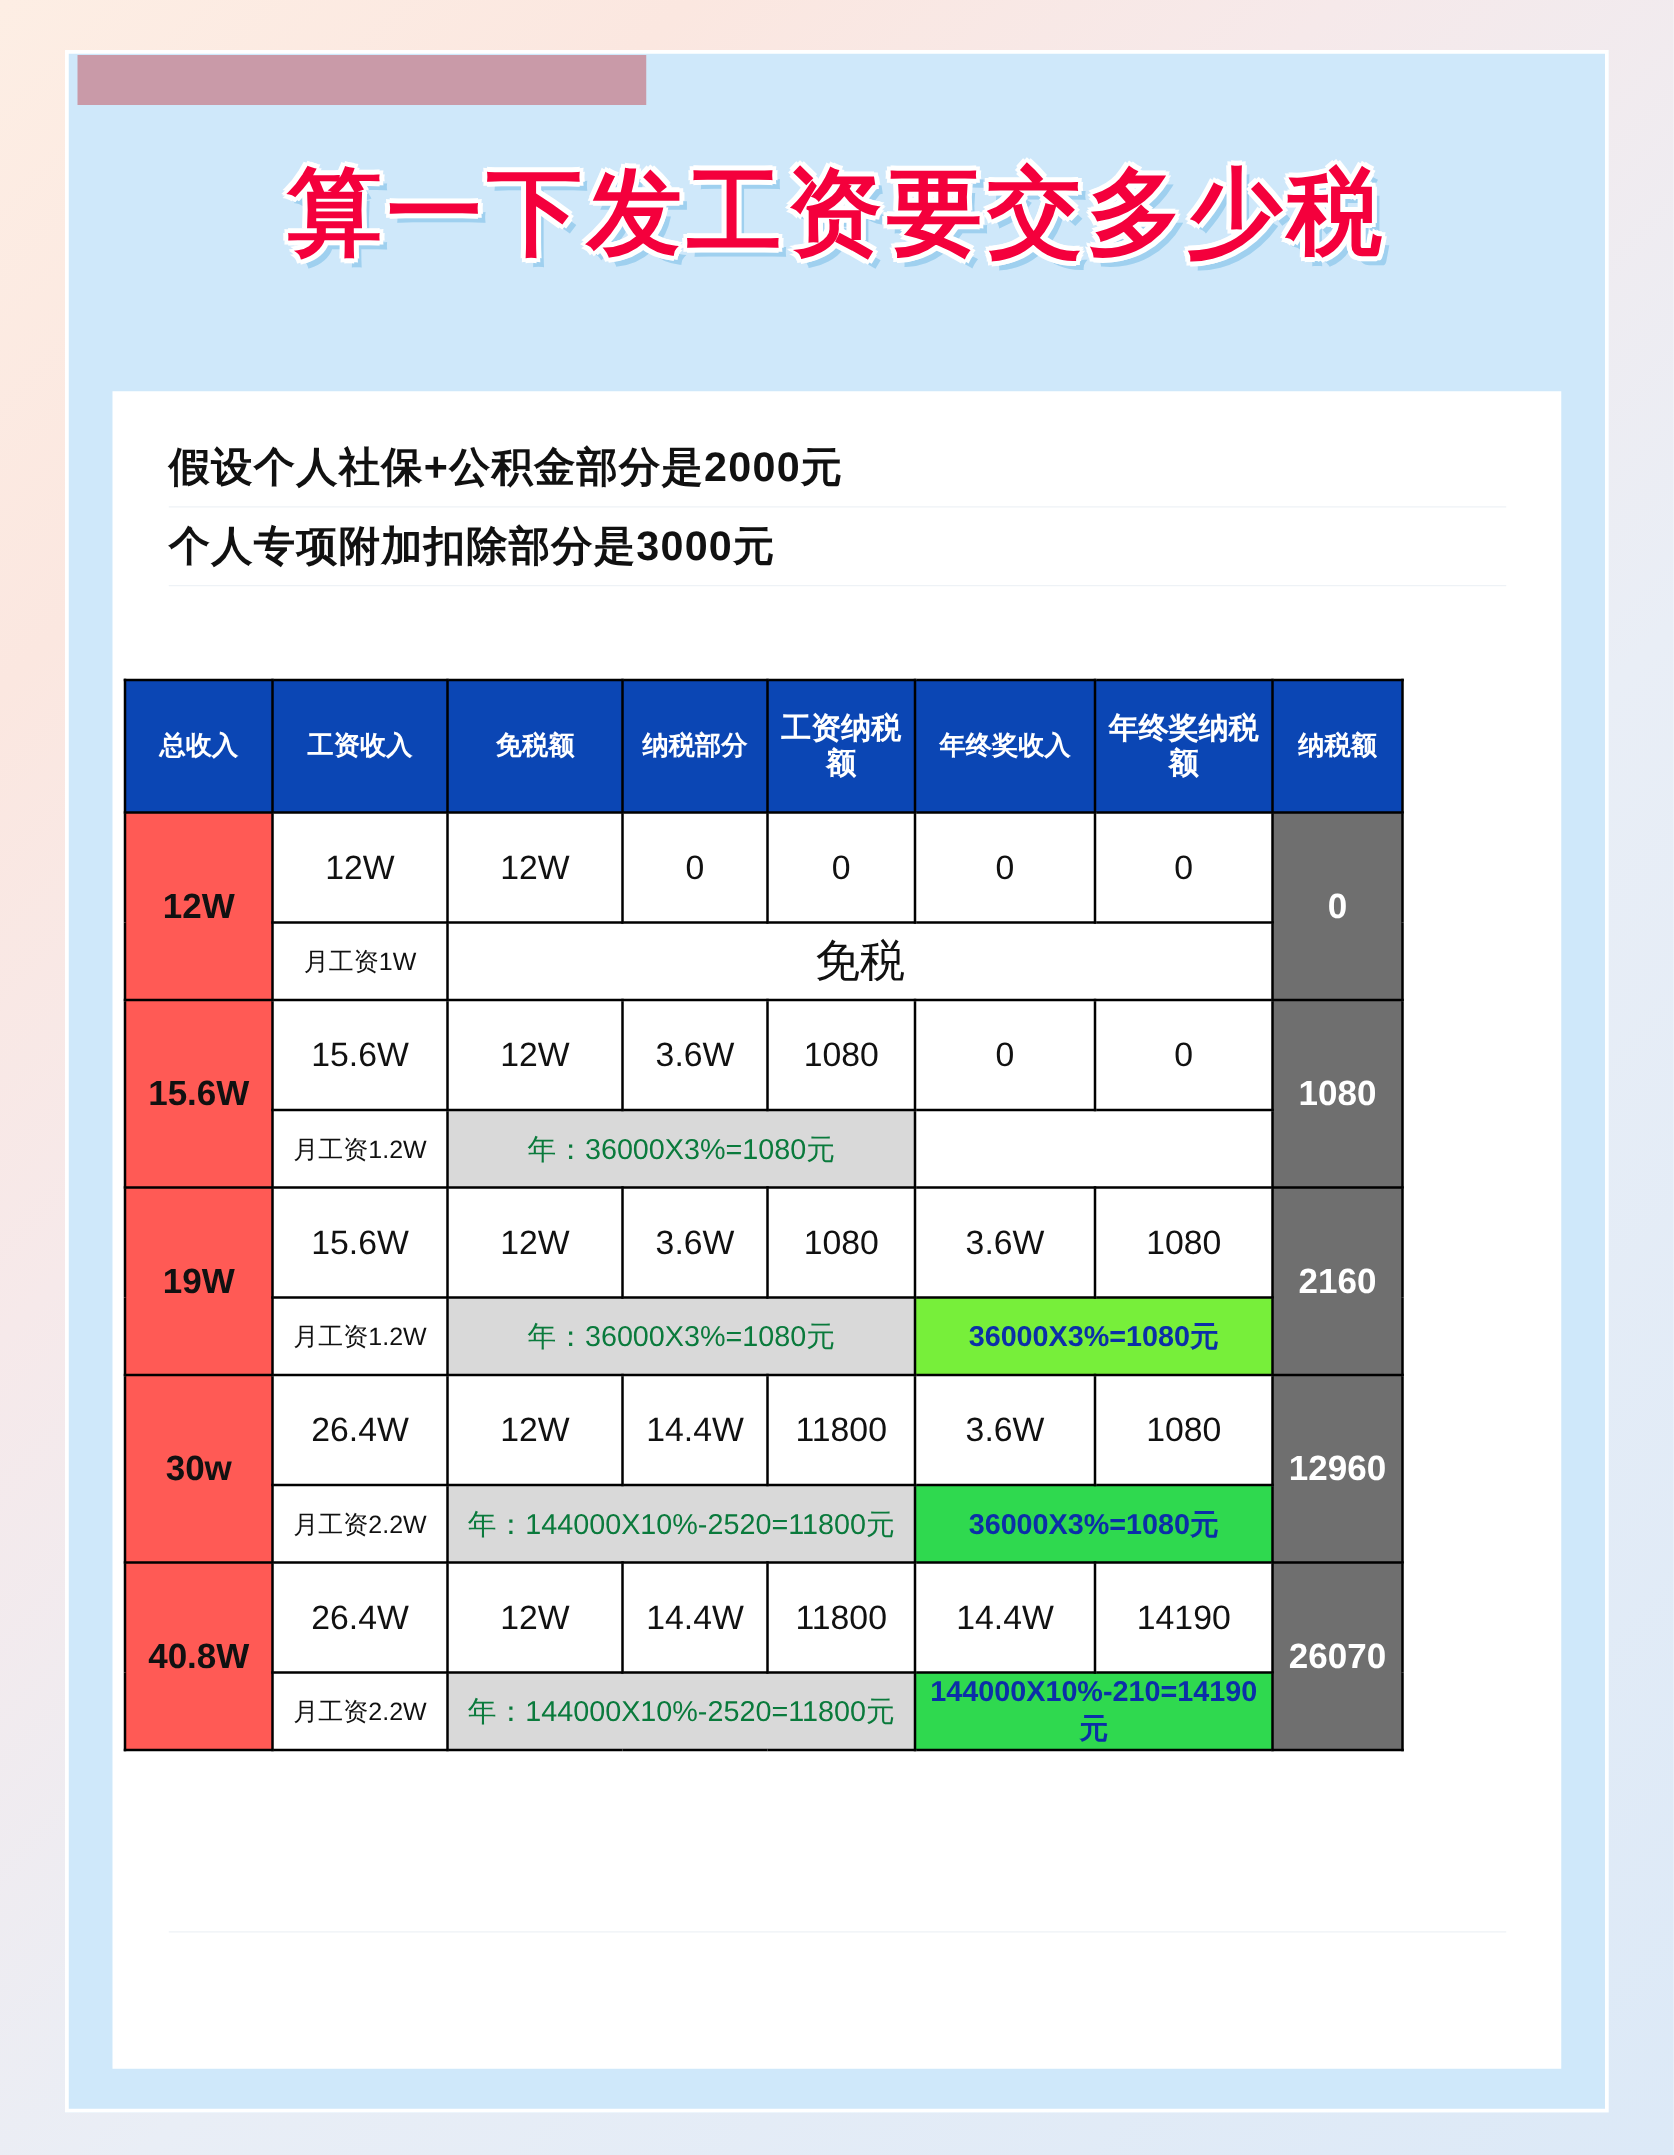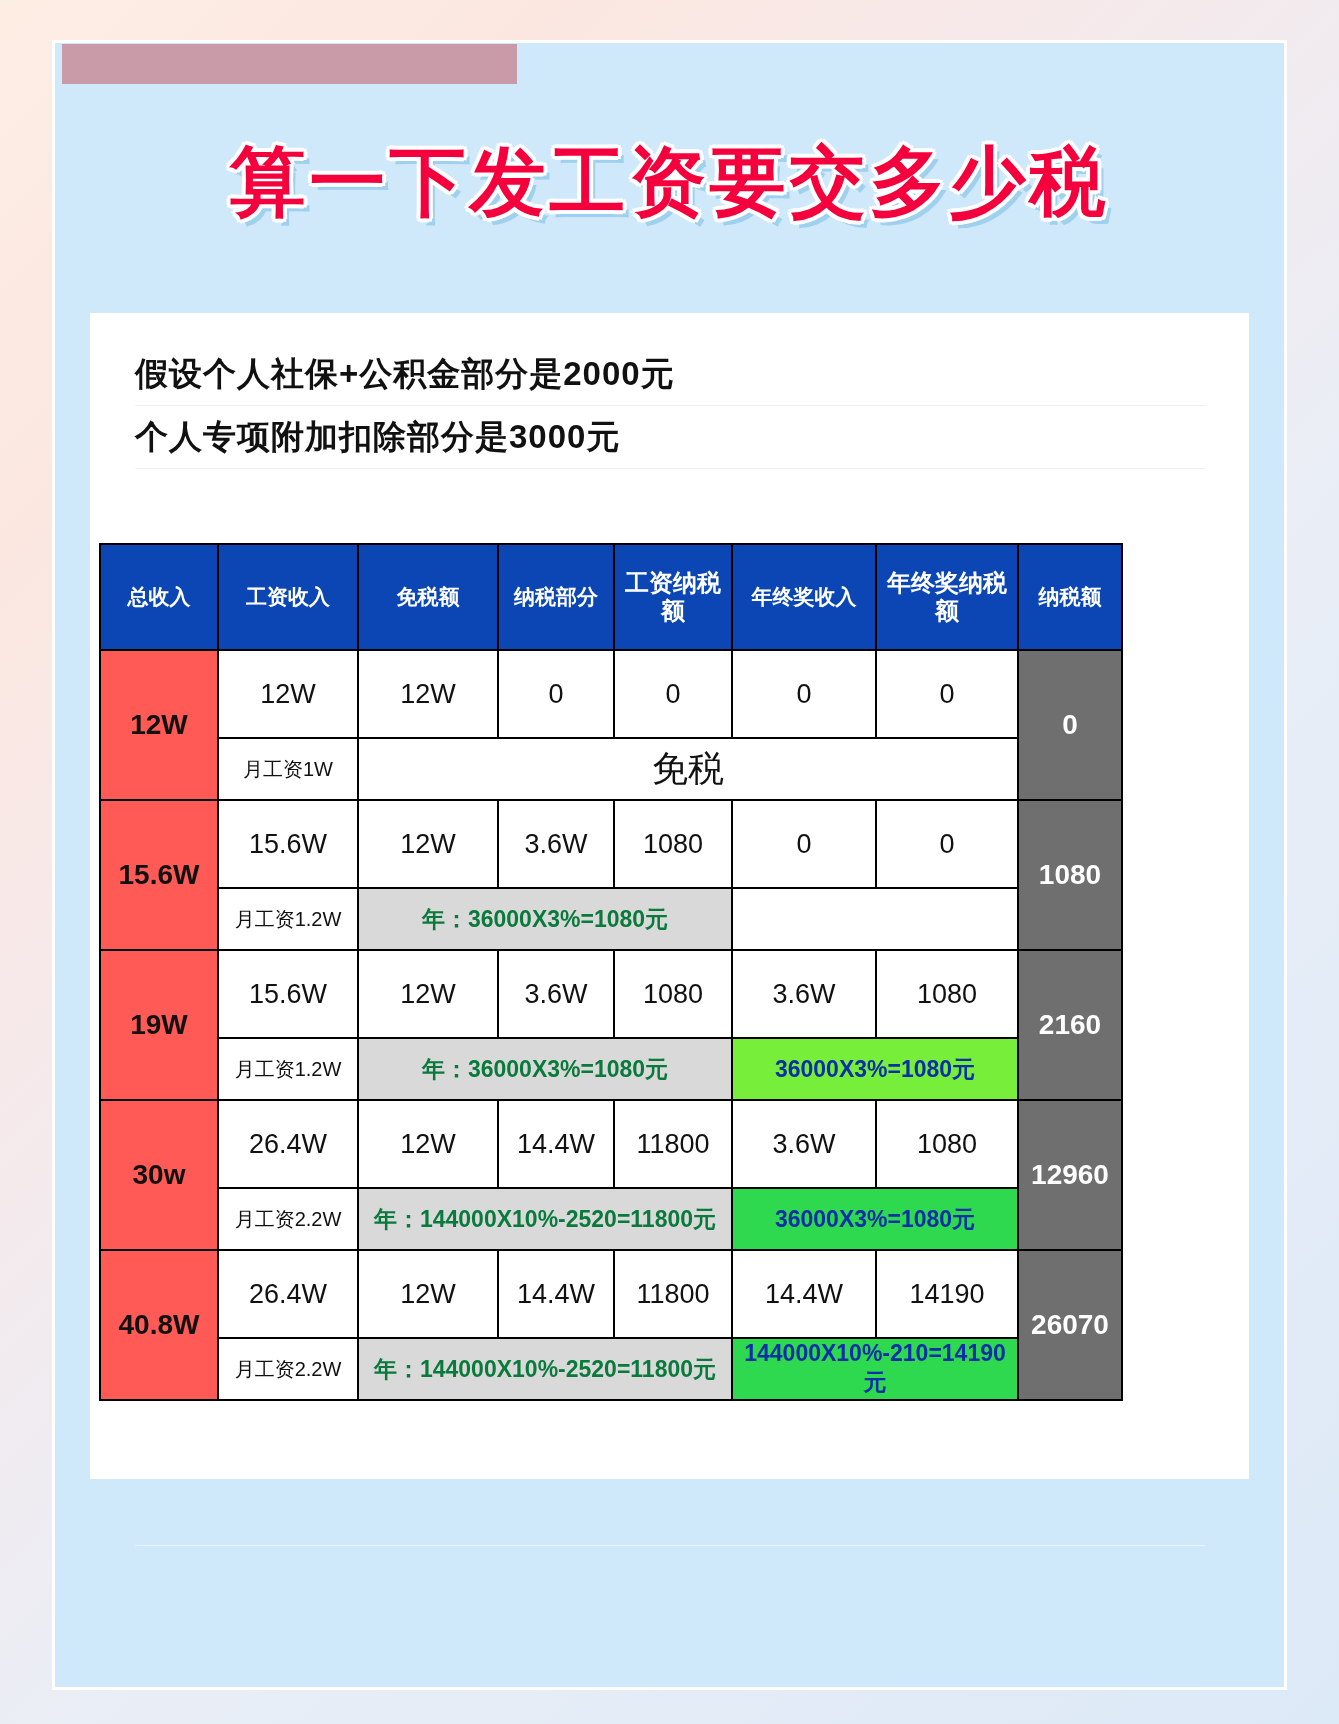--- a/index.html
+++ b/index.html
@@ -34,21 +34,21 @@
     top: 44px;
     width: 455px;
     height: 40px;
     background: #c99aa8;
   }
 
   .title {
     position: absolute;
     left: 0;
     right: 0;
-    top: 132px;
+    top: 120px;
     text-align: center;
     font-family: "DejaVu Sans", sans-serif;
     font-size: 76px;
     font-weight: 700;
     color: #f4003c;
     letter-spacing: 4px;
     -webkit-text-stroke: 3px #ffffff;
     paint-order: stroke fill;
     text-shadow:
        4px 0 0 #fff, -4px 0 0 #fff, 0 4px 0 #fff, 0 -4px 0 #fff,
@@ -56,21 +56,21 @@
        6px 7px 0 #9fd0ef;
     white-space: nowrap;
   }
 
   
   .card {
     position: absolute;
     left: 90px;
     top: 313px;
     width: 1159px;
-    height: 1166px;
+    height: 1342px;
     background: #ffffff;
   }
 
   .intro {
     position: absolute;
     left: 45px;
     top: 30px;
     width: 1070px;
   }
   .intro .line {
@@ -142,21 +142,21 @@
   }
   td.monthly {
     background: #ffffff;
     font-size: 20px;
     height: 60px;
     font-weight: 500;
   }
   td.note-gray {
     background: #d9d9d9;
     color: #0a7a3c;
-    font-weight: 700;
+    font-weight: 400;
     font-size: 23px;
     height: 60px;
     text-align: left;
     padding-left: 6px;
   }
   td.note-plain {
     background: #ffffff;
     height: 60px;
   }
   td.note-lgreen {

